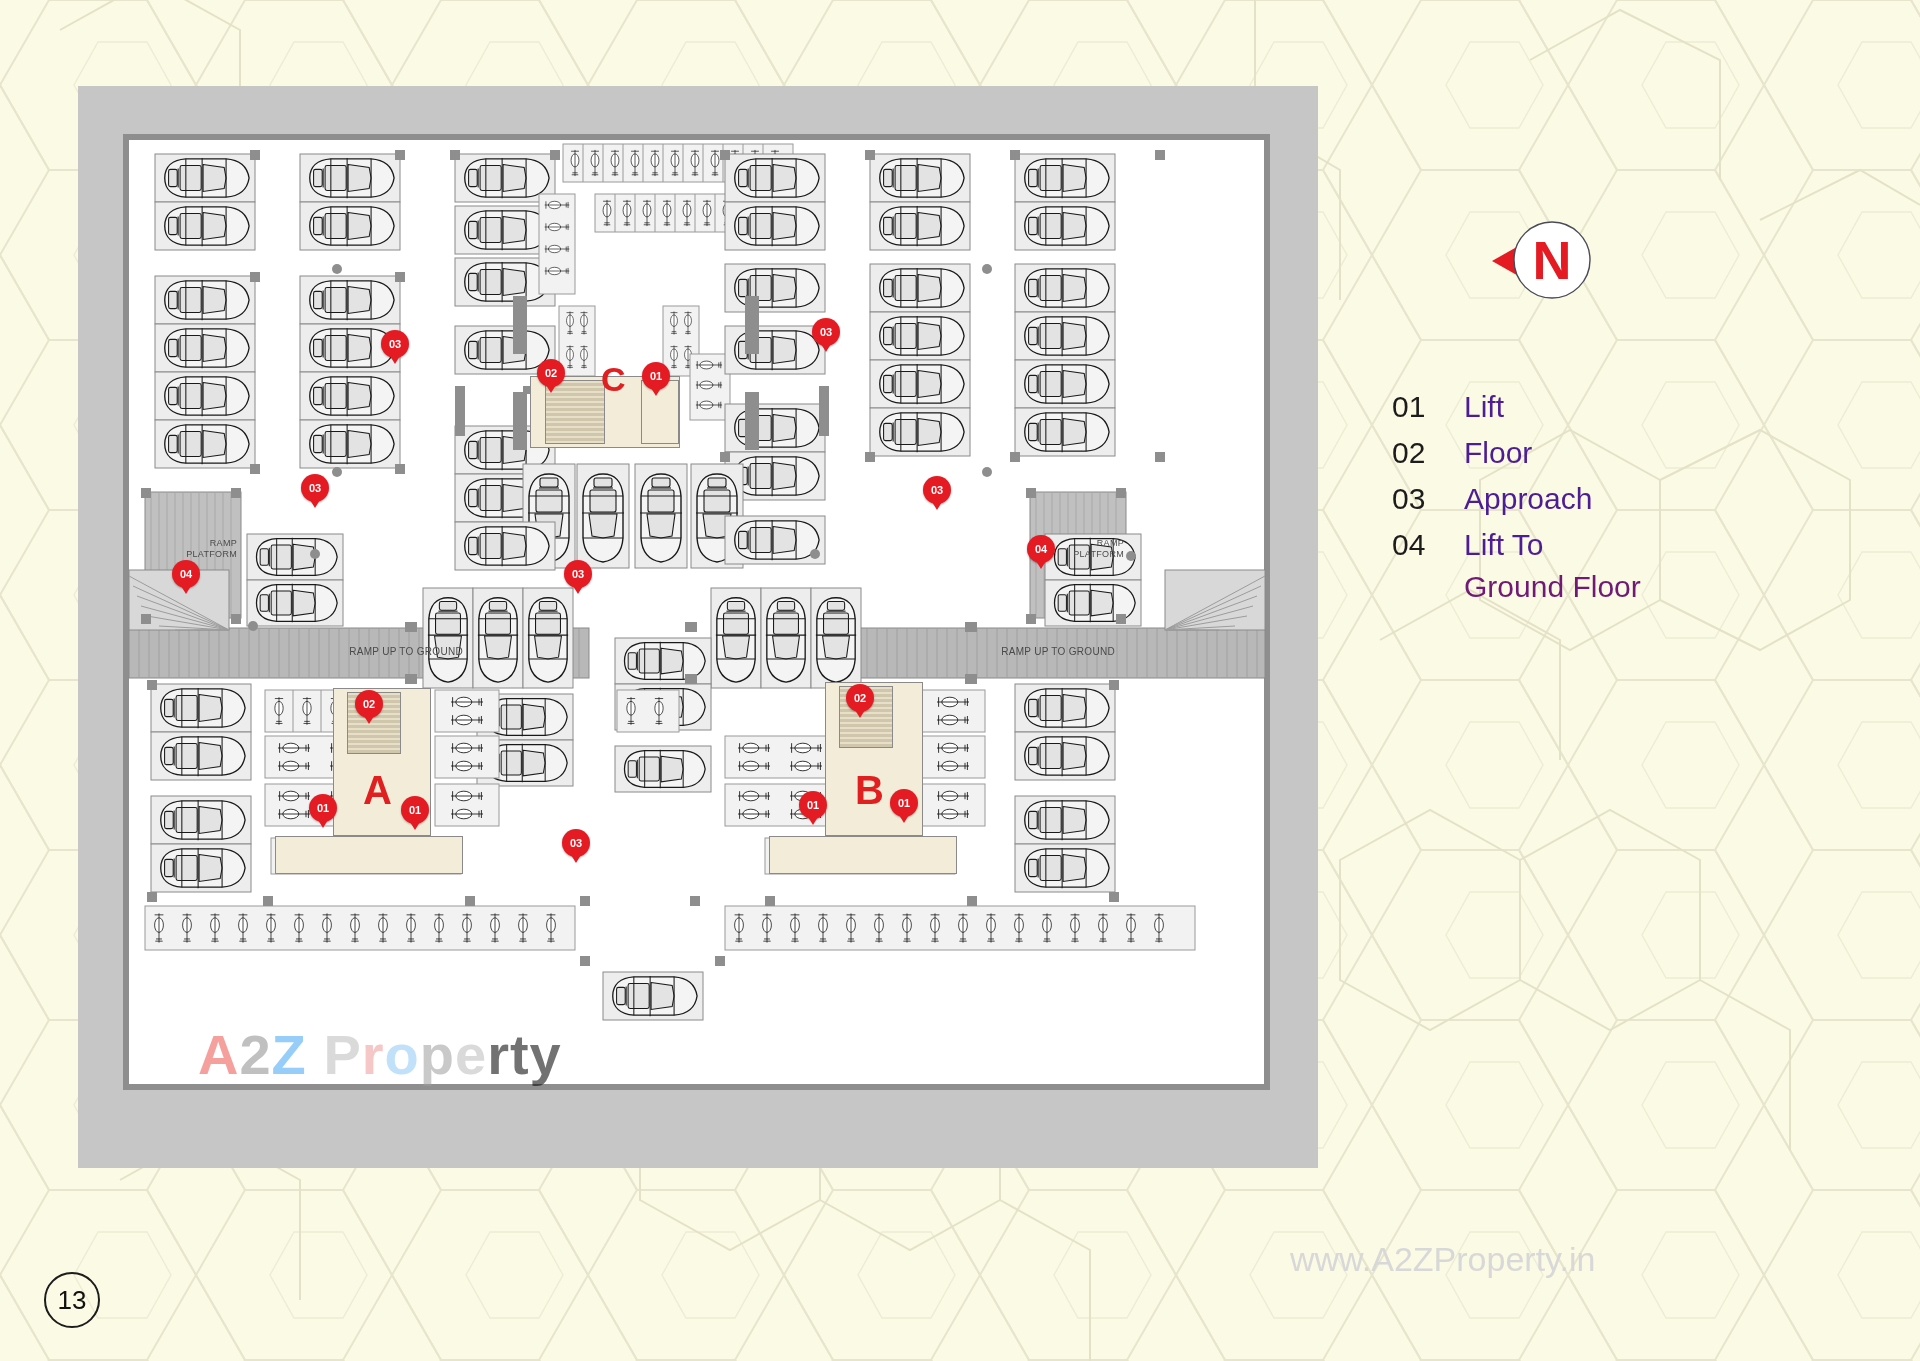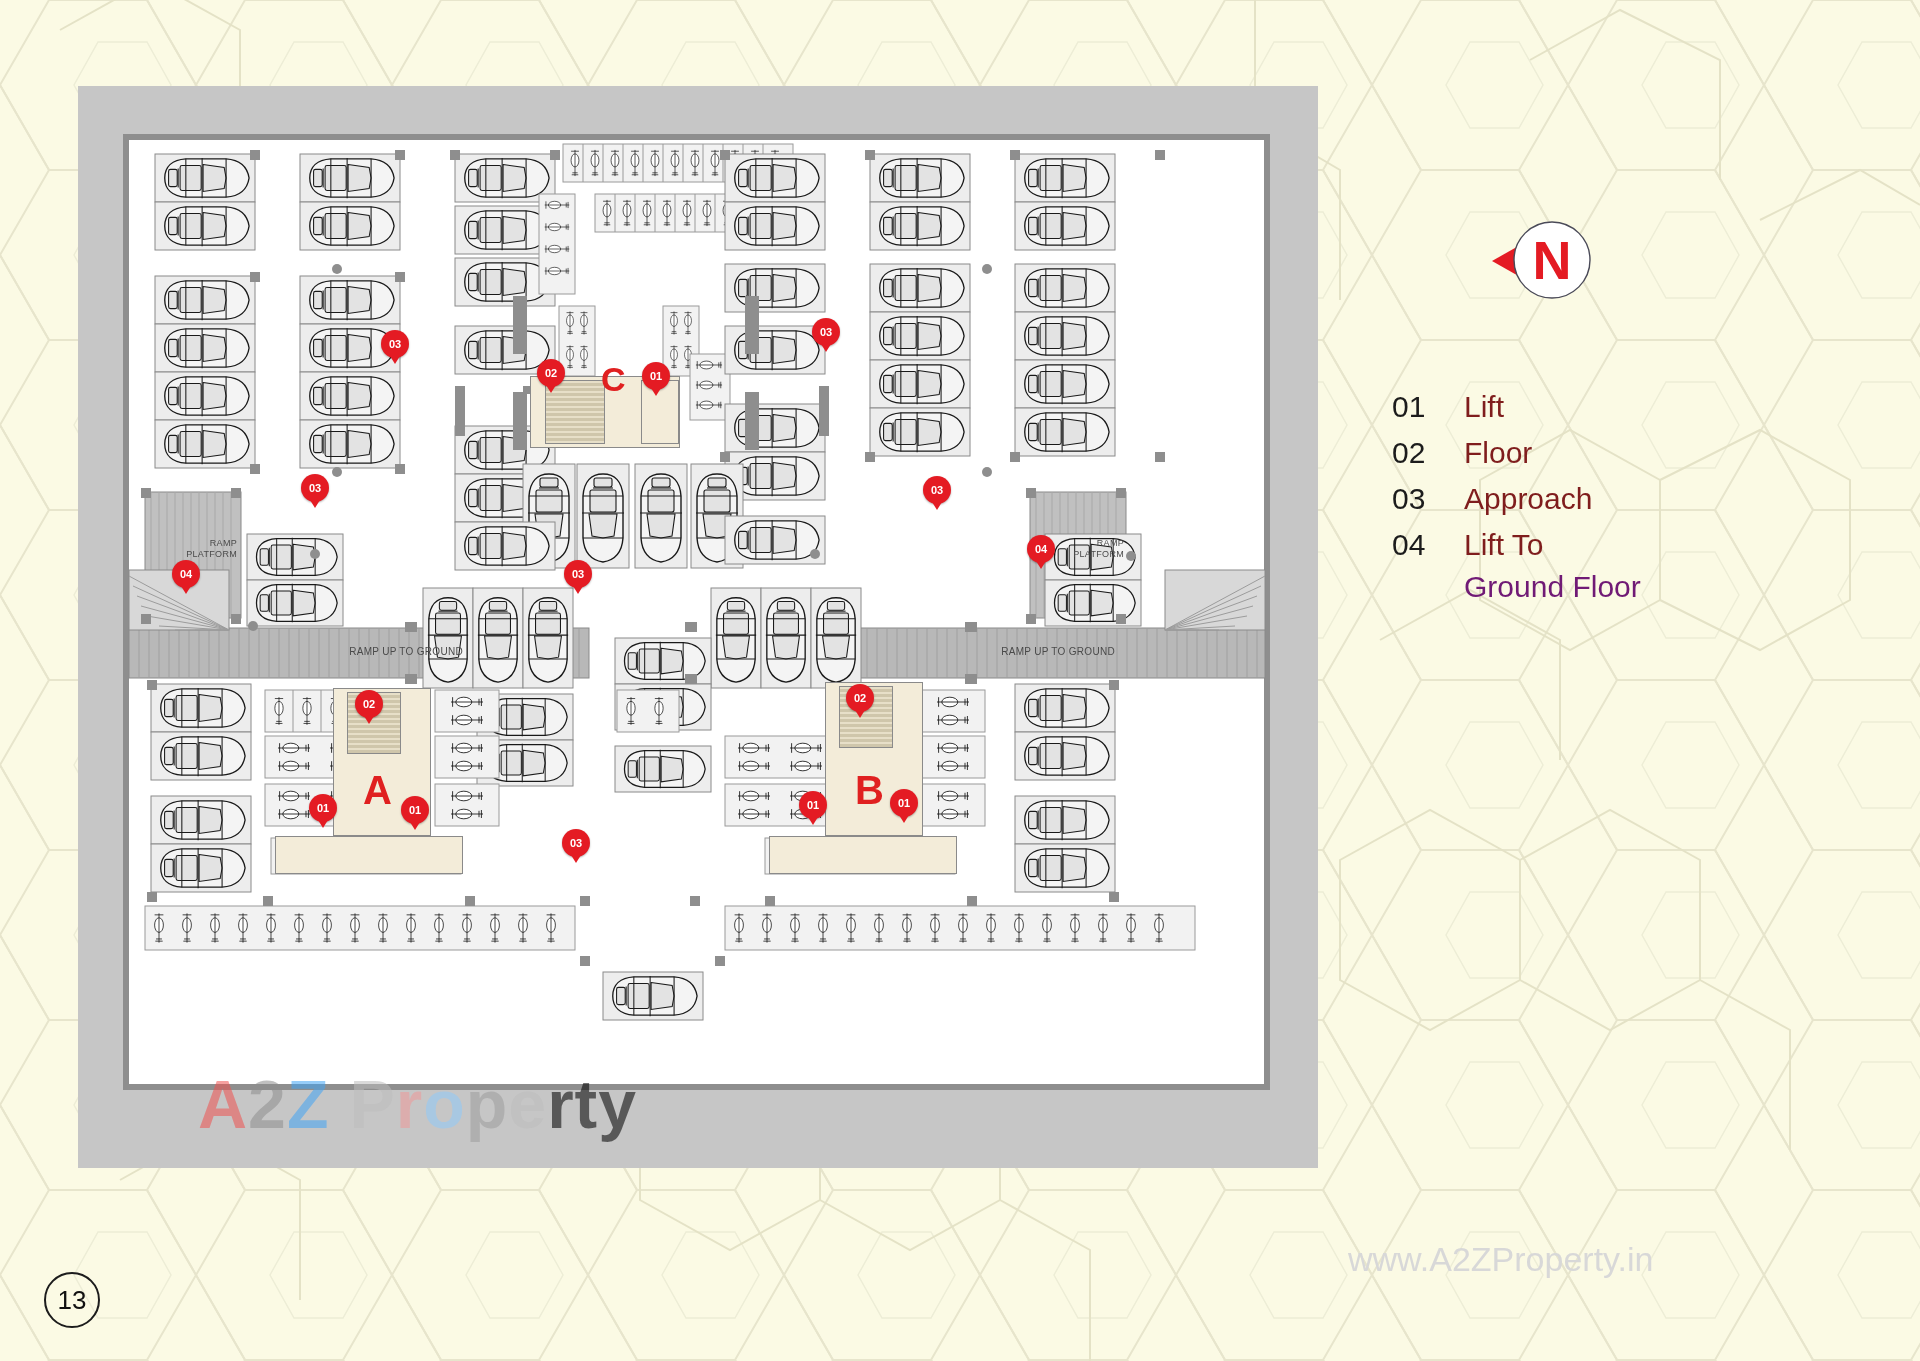--- a/index.html
+++ b/index.html
@@ -98,21 +98,21 @@
   .legend-row {
     display: flex;
     align-items: baseline;
     margin-bottom: 12px;
   }
   .legend-num {
     width: 72px;
     font-size: 30px; color: #1c1c1c;
   }
   .legend-label {
-    font-size: 30px; color: #7f1d1d; text-align: center;
+    font-size: 30px; color: #4c1d95; text-align: center;
   }
   .legend-sub {
     margin-left: 72px;
     font-size: 30px; color: #701a75;
     margin-top: -4px;
   }
 
   
   .pagenum {
     position: absolute;
@@ -121,38 +121,37 @@
     border: 2px solid #1c1c1c;
     border-radius: 50%;
     display: flex; align-items: center; justify-content: center;
     font-size: 26px; font-weight: normal; color: #111;
   }
 
   
   .wm-a2z {
     position: absolute;
     left: 198px; top: 1022px;
-    font-size: 68px; font-weight: bold;
+    font-size: 56px; font-weight: bold;
     letter-spacing: 1px;
     white-space: nowrap;
     opacity: .55;
-    margin-top: 43px;
   }
   .wm-a2z span:nth-child(1){ color:#ef5350; }
   .wm-a2z span:nth-child(2){ color:#8e8e8e; }
   .wm-a2z span:nth-child(3){ color:#42a5f5; }
   .wm-a2z span:nth-child(4){ color:#66bb6a; }
   .wm-a2z span:nth-child(5){ color:#bdbdbd; }
   .wm-a2z span:nth-child(6){ color:#ef9a9a; }
   .wm-a2z span:nth-child(7){ color:#90caf9; }
   .wm-a2z span:nth-child(8){ color:#9e9e9e; }
   .wm-a2z span:nth-child(9){ color:#bdbdbd; }
   .wm-url {
     position: absolute;
-    left: 1348px; top: 1240px;
+    left: 1290px; top: 1240px;
     font-size: 34px; color: #d8d8d8;
     white-space: nowrap;
   }
 </style>
 </head>
 <body>
 
 <svg id="hexbg" viewBox="0 0 1920 1361" preserveAspectRatio="none">
   <defs>
     <pattern id="hexpat" width="196" height="170" patternUnits="userSpaceOnUse">

